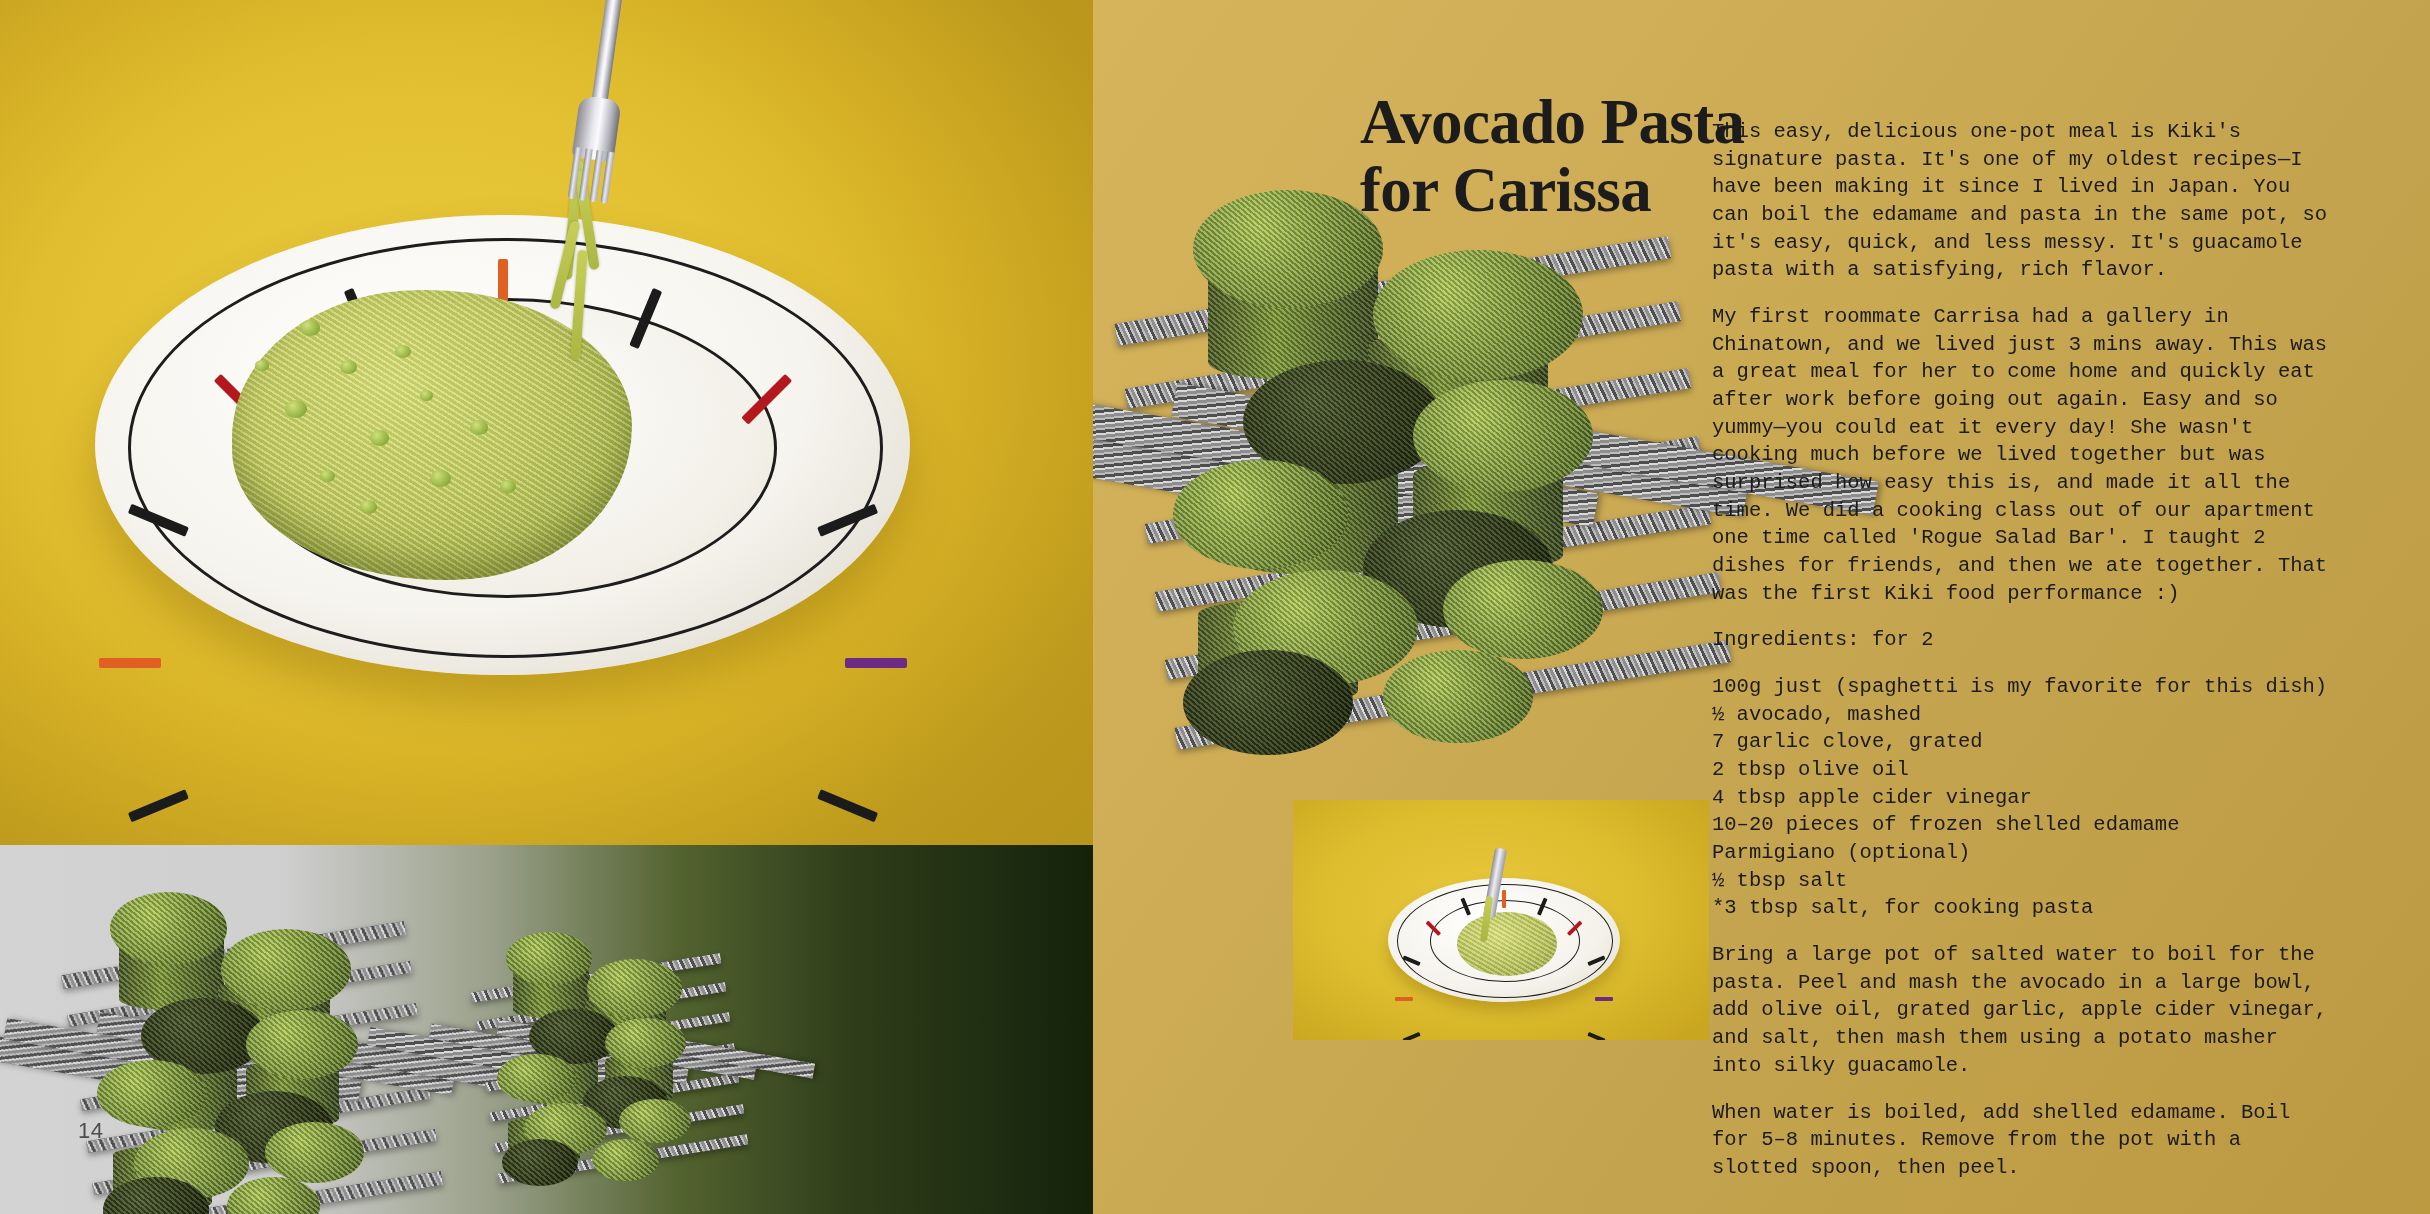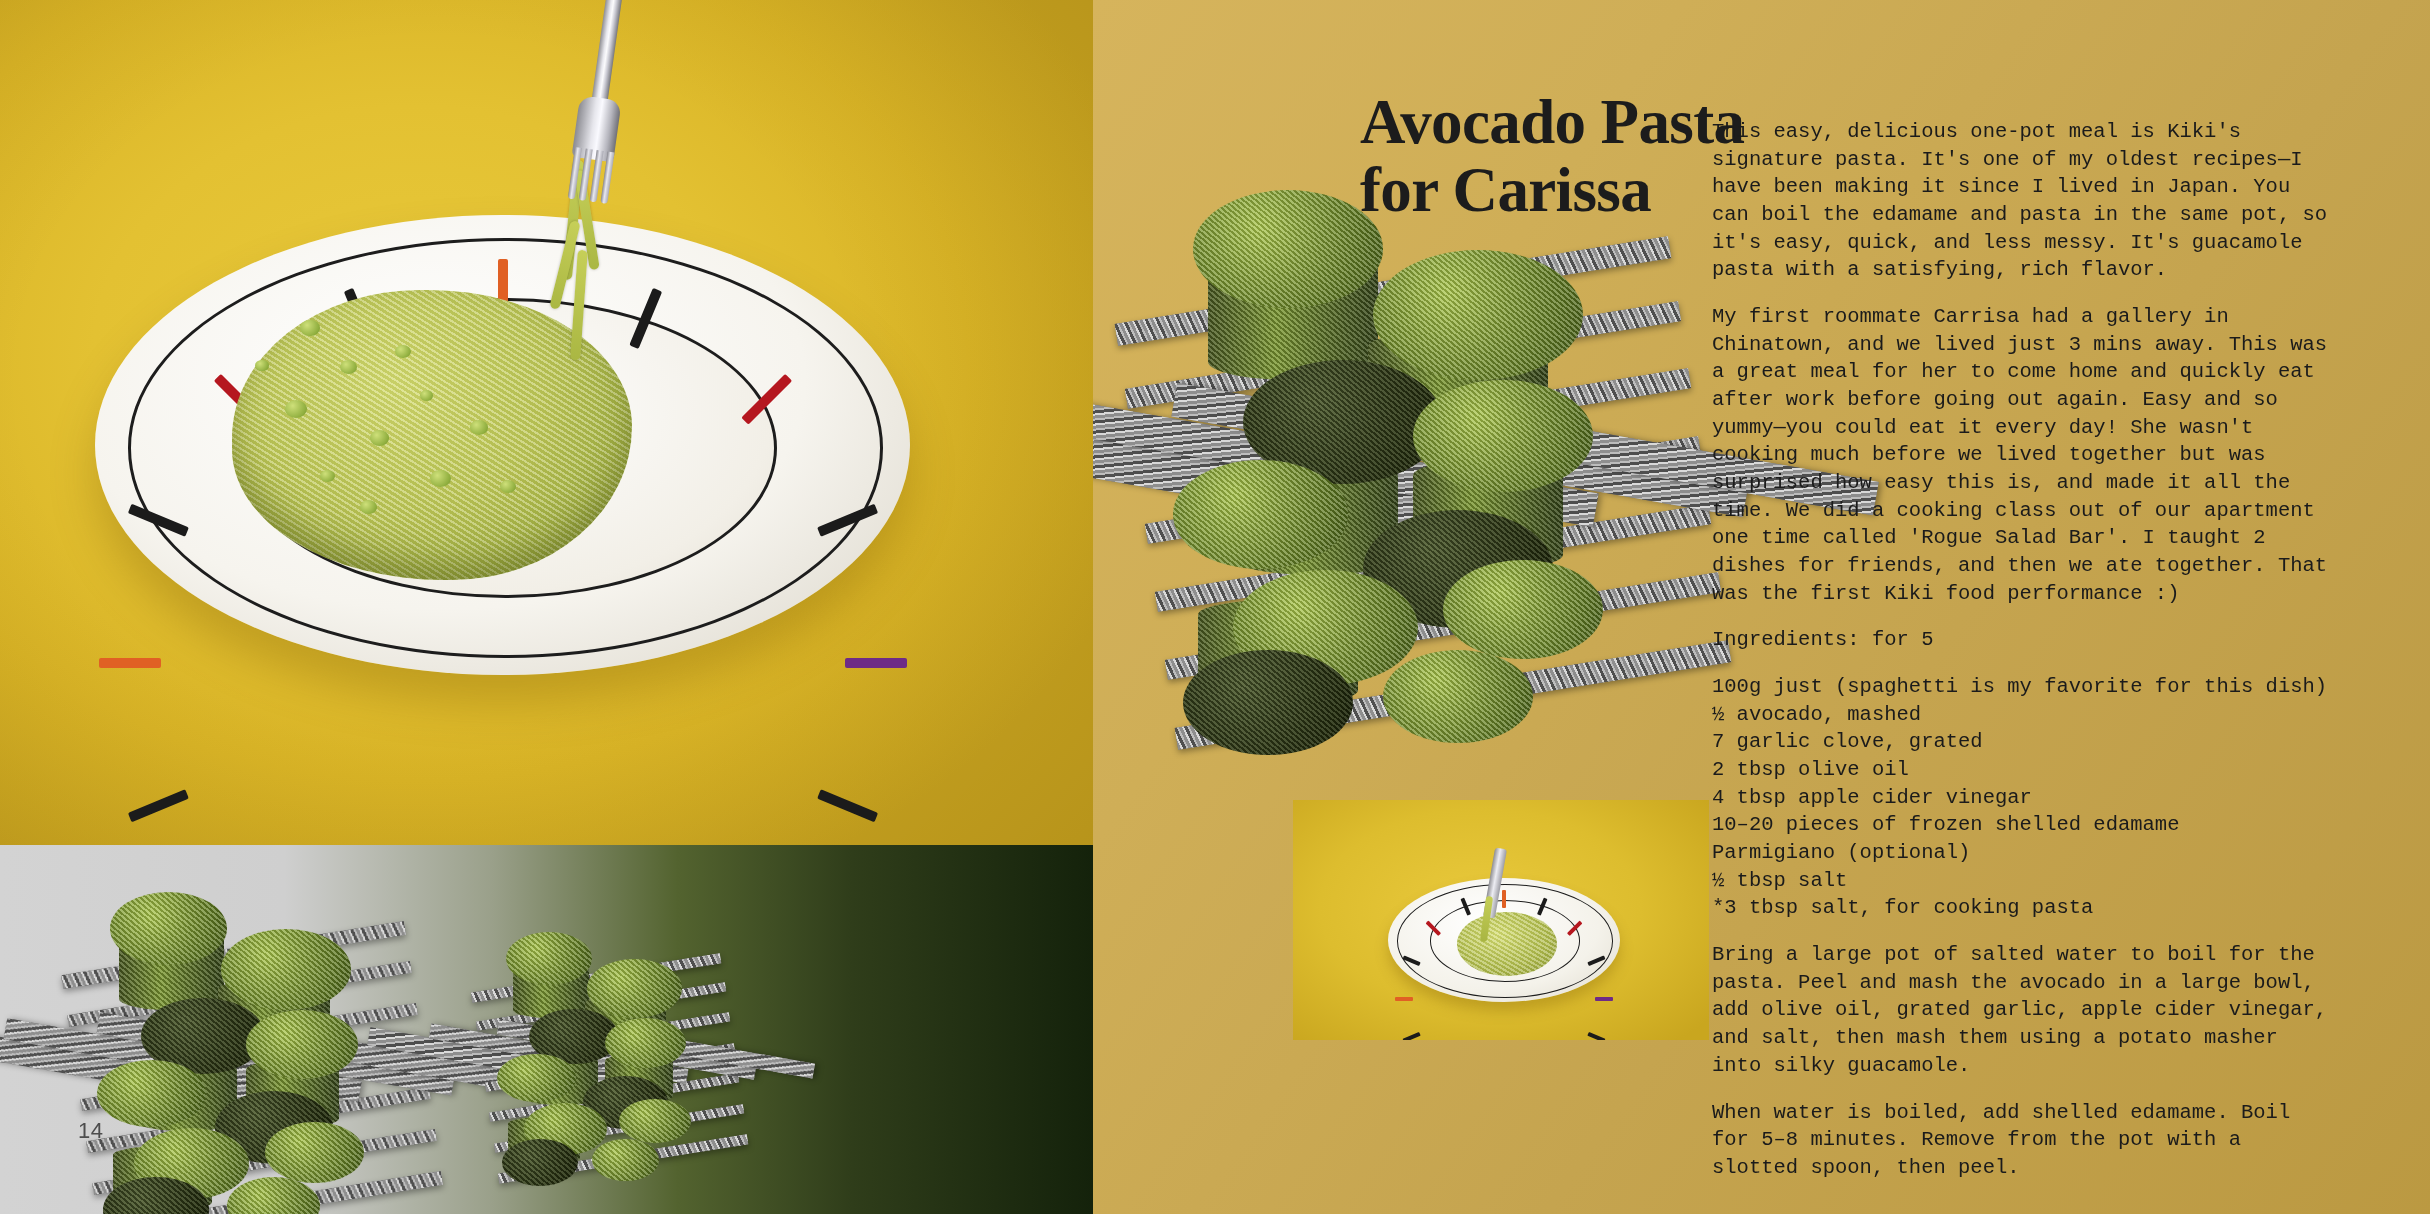--- a/index.html
+++ b/index.html
@@ -448,21 +448,21 @@
           <div class="mdash" style="background: rgb(27, 27, 27); transform: rotate(337.5deg) translateY(-50px);"></div>
         </div>
       <div class="mini-pasta"></div>
       <div class="mini-fork"></div>
       <div class="mini-strand"></div>
     </div>
 
     <div class="copy" style="top:118px;">
       <p>This easy, delicious one-pot meal is Kiki's signature pasta. It's one of my oldest recipes—I have been making it since I lived in Japan. You can boil the edamame and pasta in the same pot, so it's easy, quick, and less messy. It's guacamole pasta with a satisfying, rich flavor.</p>
       <p>My first roommate Carrisa had a gallery in Chinatown, and we lived just 3 mins away. This was a great meal for her to come home and quickly eat after work before going out again. Easy and so yummy—you could eat it every day! She wasn't cooking much before we lived together but was surprised how easy this is, and made it all the time. We did a cooking class out of our apartment one time called 'Rogue Salad Bar'. I taught 2 dishes for friends, and then we ate together. That was the first Kiki food performance :)</p>
-      <p>Ingredients: for 5</p>
+      <p>Ingredients: for 2</p>
       <p>
         <span class="ing-line">100g just (spaghetti is my favorite for this dish)</span>
         <span class="ing-line">½ avocado, mashed</span>
         <span class="ing-line">7 garlic clove, grated</span>
         <span class="ing-line">2 tbsp olive oil</span>
         <span class="ing-line">4 tbsp apple cider vinegar</span>
         <span class="ing-line">10–20 pieces of frozen shelled edamame</span>
         <span class="ing-line">Parmigiano (optional)</span>
         <span class="ing-line">½ tbsp salt</span>
         <span class="ing-line">*3 tbsp salt, for cooking pasta</span>

